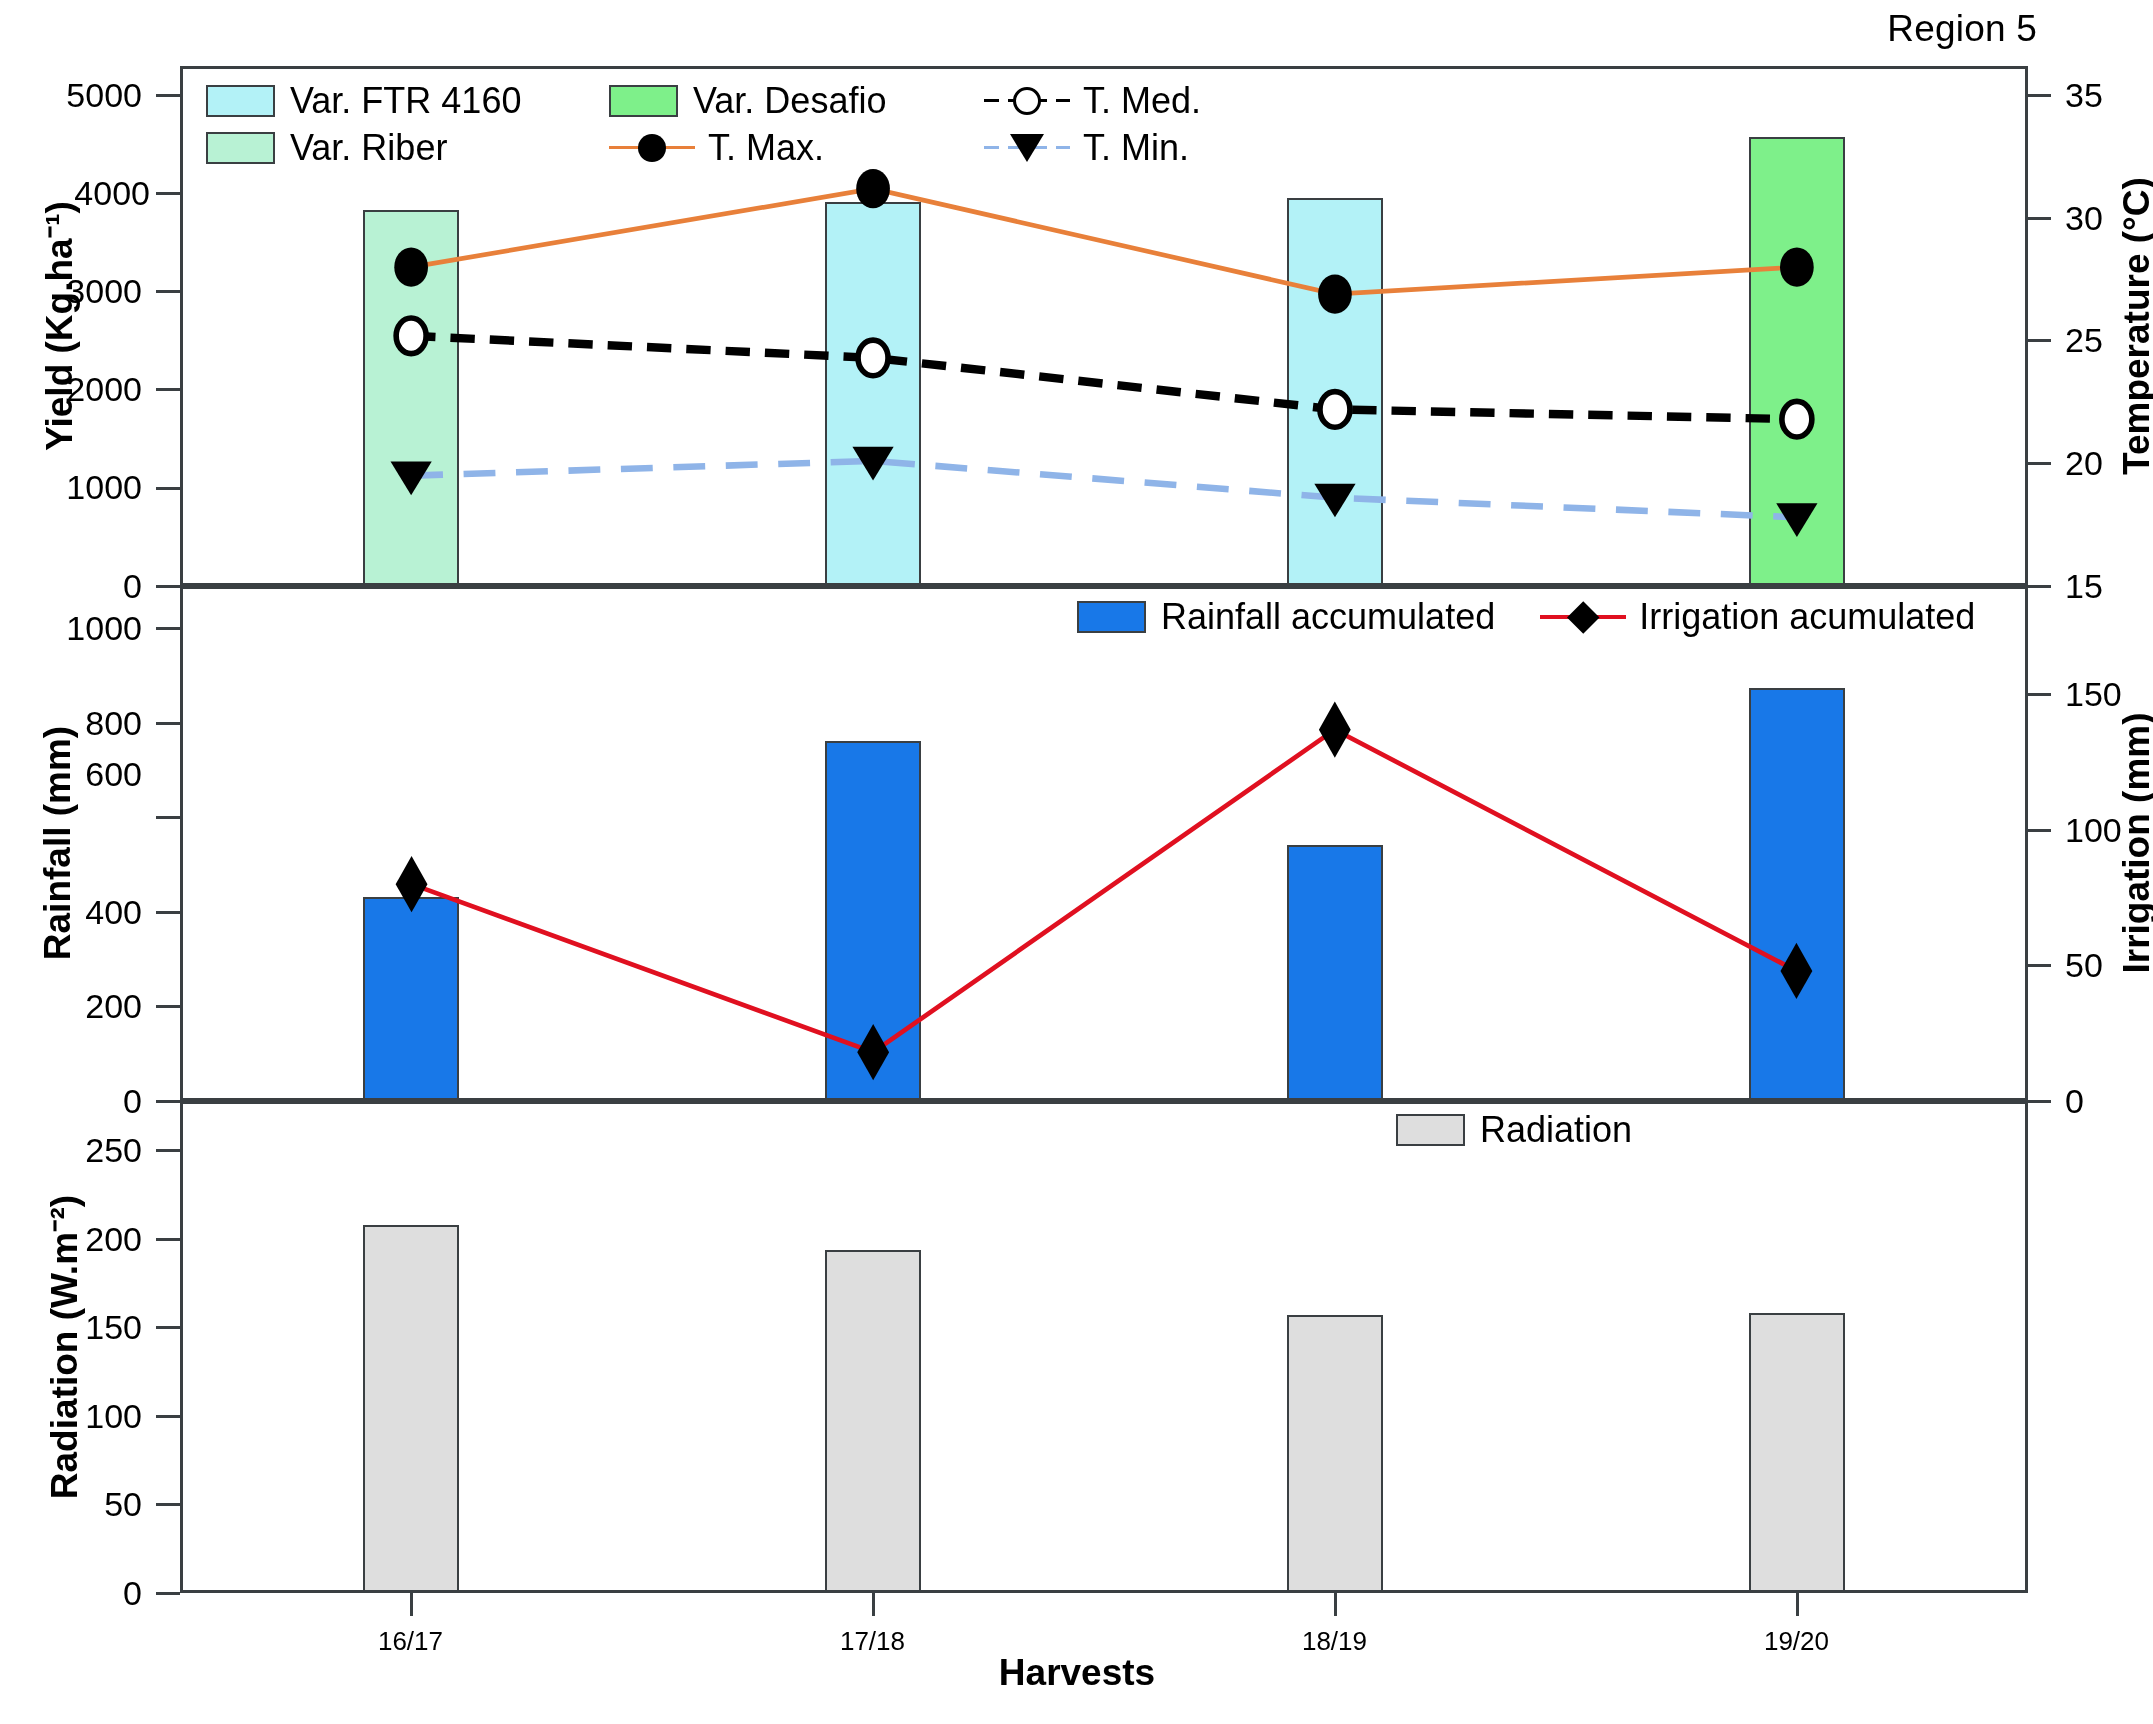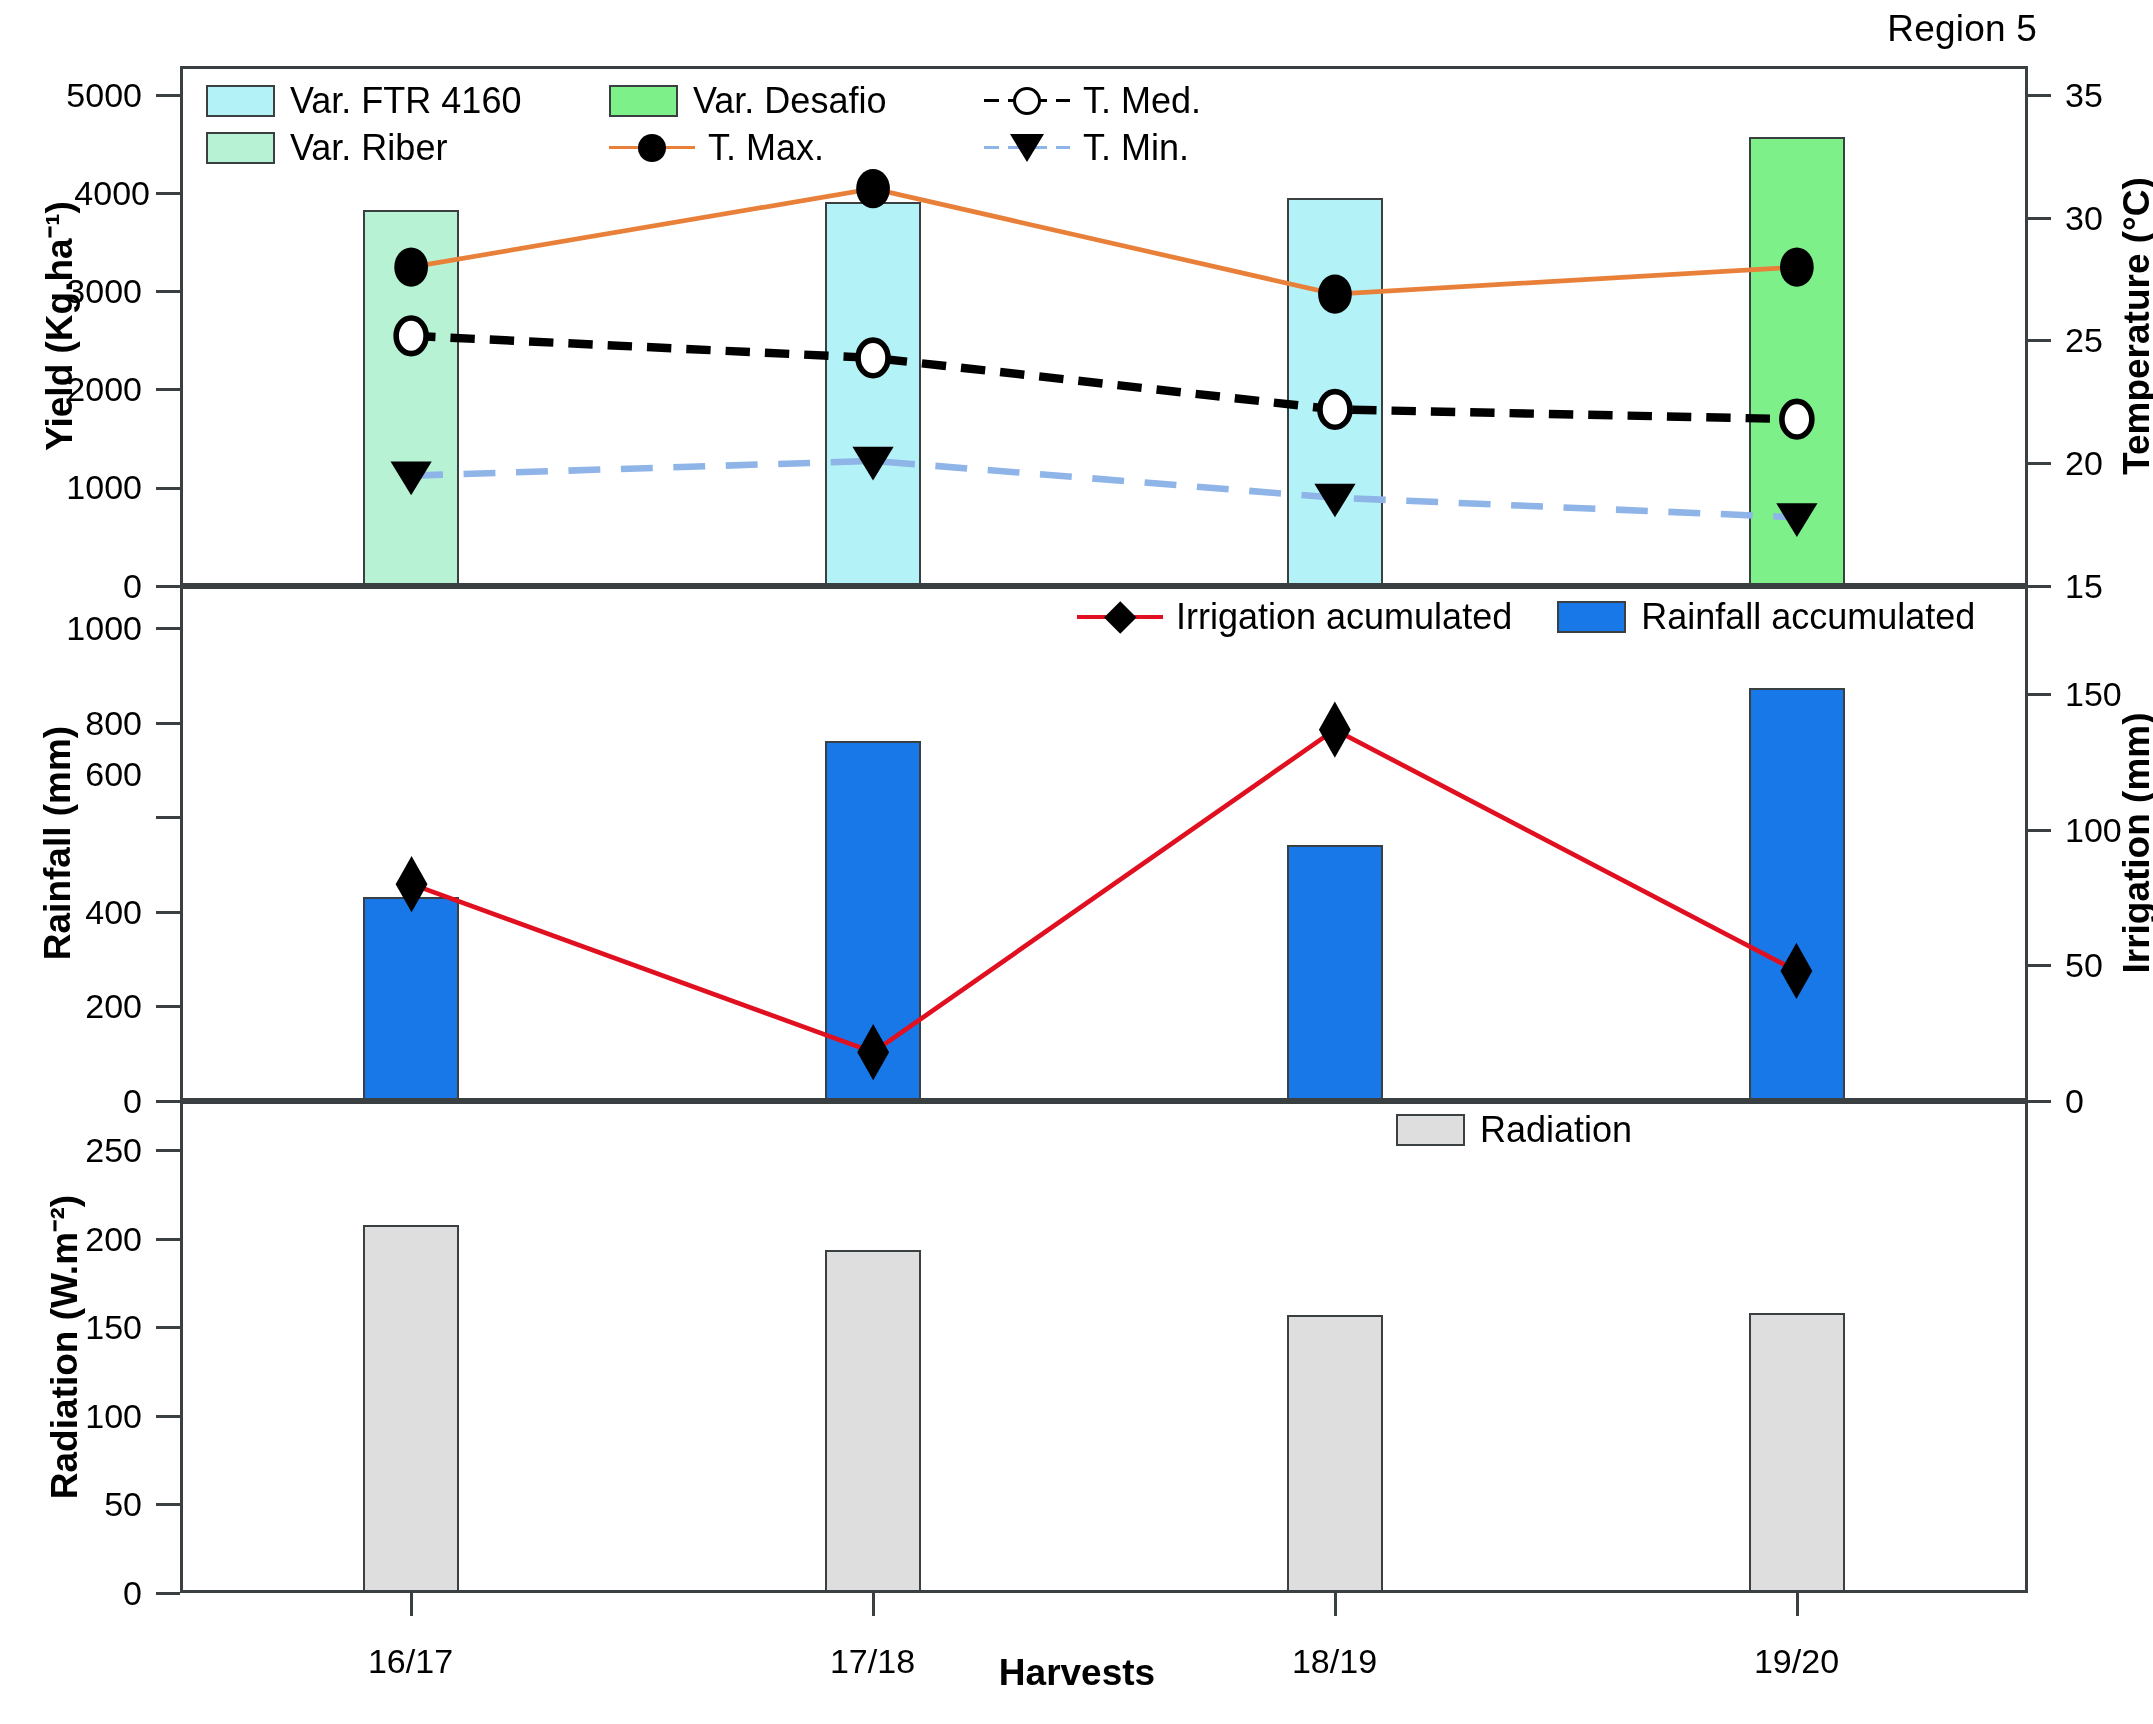--- a/index.html
+++ b/index.html
@@ -25,21 +25,21 @@
   .tick{position:absolute;font-size:34px;line-height:34px;white-space:nowrap;}
   .tick.left{text-align:right;transform:translateY(-17px);}
   .tick.right{text-align:left;transform:translateY(-17px);}
   .tickmark{position:absolute;height:2.8px;background:#3a3f42;}
 
   
   .axtitle{position:absolute;font-size:37px;font-weight:bold;white-space:nowrap;
            transform-origin:0 0;}
   .axtitle.rot{transform:rotate(-90deg);}
 
-  .xlabel{position:absolute;font-size:34px;text-align:center;white-space:nowrap;margin-top:16px;}
+  .xlabel{position:absolute;font-size:26px;text-align:center;white-space:nowrap;}
   .xtitle{position:absolute;font-size:37px;font-weight:bold;text-align:center;width:100%;}
 
   
   .legend{position:absolute;display:flex;align-items:center;gap:0px;}
   .lg-item{display:flex;align-items:center;white-space:nowrap;}
   .lg-text{font-size:36px;line-height:36px;}
   .swatch{width:69px;height:32px;border:2.8px solid #3a3f42;box-sizing:border-box;margin-right:15px;}
   .lg-line{position:relative;width:86px;height:36px;margin-right:13px;display:flex;align-items:center;justify-content:center;}
   .lg-line .seg{position:absolute;left:0;right:0;top:50%;height:3.7px;margin-top:-1.9px;}
   .lg-line .mk{position:relative;z-index:2;}
@@ -195,31 +195,31 @@
       <div class="tickmark" style="top: 829px; left: 2027px; width: 24px;"></div>
       <div class="tick right" style="top: 694px; left: 2065px;">150</div>
       <div class="tickmark" style="top: 693px; left: 2027px; width: 24px;"></div>
     </div>
 
   <div class="axtitle rot" id="title-rain" style="left: 37px; top: 843px; transform: rotate(-90deg) translateX(-50%);">Rainfall (mm)</div>
   <div class="axtitle rot" id="title-irr" style="left: 2116px; top: 843px; transform: rotate(-90deg) translateX(-50%);">Irrigation (mm)</div>
 
   <div class="legend" id="legend-rain" style="left: 1077px; top: 599px; gap: 45px;">
       <div class="lg-item">
-        <div class="lg-line">
-          <div class="seg" style="background: rgb(224, 16, 32);"></div>
-          <div class="mk">
-            <div class="mk-diamond"></div>
-          </div>
-        </div>
-        <div class="lg-text">Irrigation acumulated</div>
-      </div>
-      <div class="lg-item">
         <div class="swatch" style="background: rgb(24, 120, 232);"></div>
         <div class="lg-text">Rainfall accumulated</div>
+      </div>
+      <div class="lg-item">
+        <div class="lg-line">
+          <div class="seg" style="background: rgb(224, 16, 32);"></div>
+          <div class="mk">
+            <div class="mk-diamond"></div>
+          </div>
+        </div>
+        <div class="lg-text">Irrigation acumulated</div>
       </div>
     </div>
 
   <div class="panel" id="panel-rad">
     <div class="plotarea" id="plot-rad">
         <div class="bar" style="background: rgb(222, 222, 222); width: 96px; left: 183px; height: 368px;"></div>
         <div class="bar" style="background: rgb(222, 222, 222); width: 96px; left: 645px; height: 343px;"></div>
         <div class="bar" style="background: rgb(222, 222, 222); width: 96px; left: 1107px; height: 278px;"></div>
         <div class="bar" style="background: rgb(222, 222, 222); width: 96px; left: 1569px; height: 280px;"></div>
       </div>

